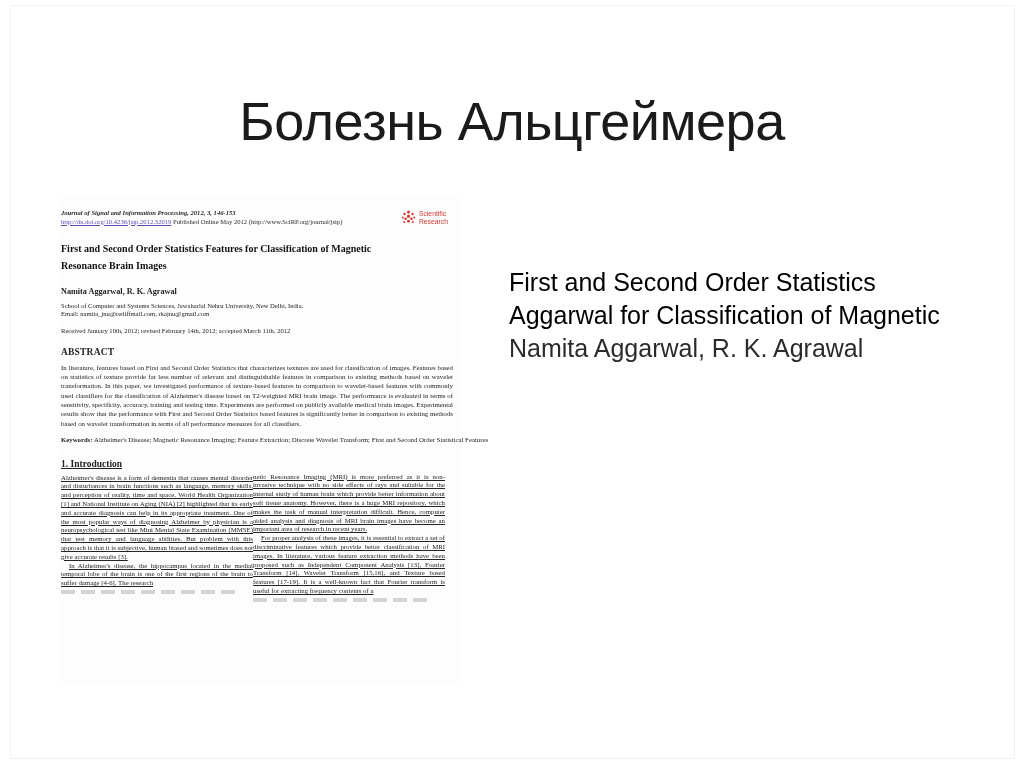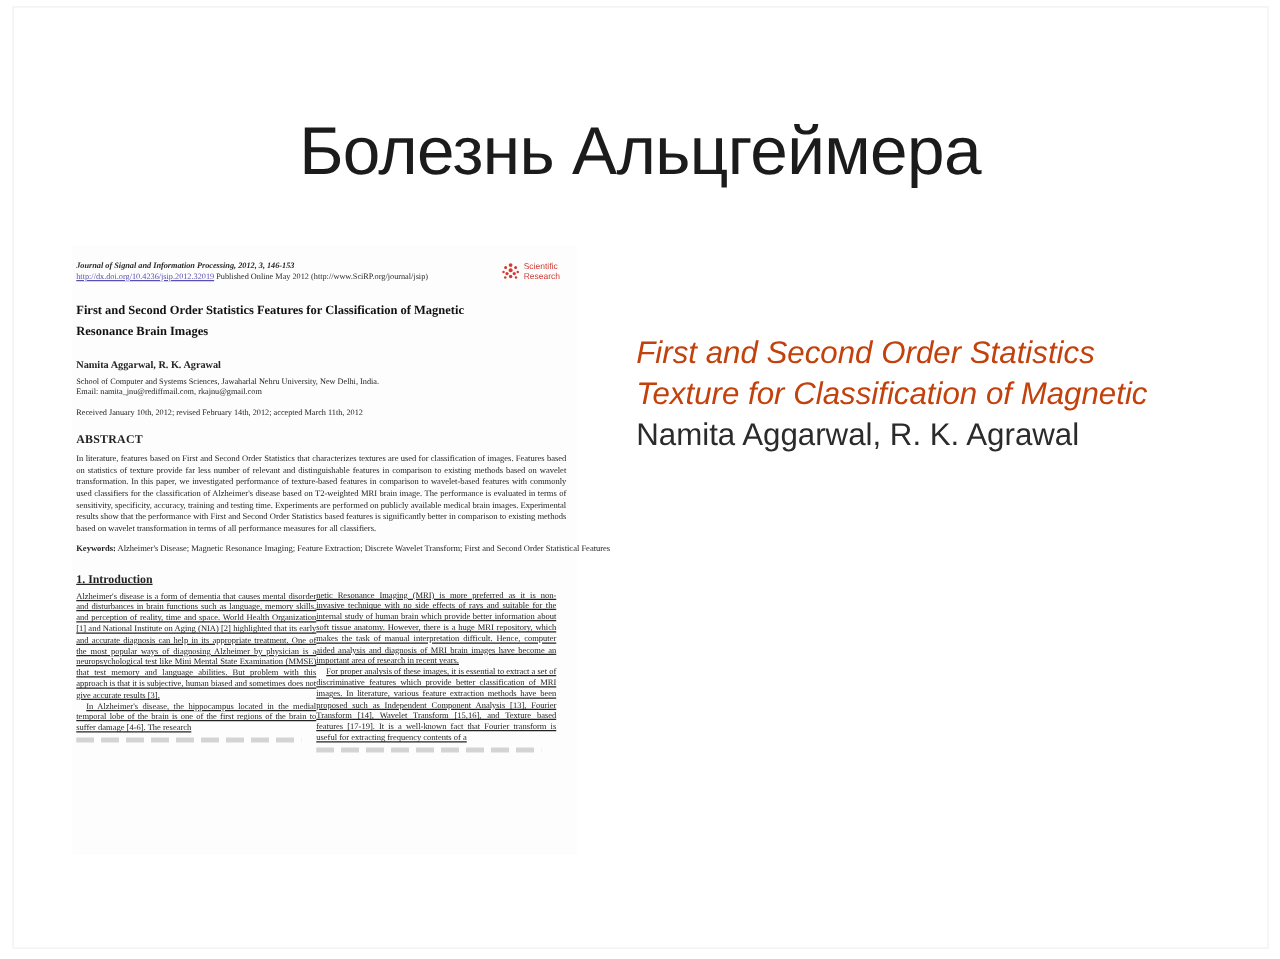--- a/index.html
+++ b/index.html
@@ -119,24 +119,23 @@
   
   .right-panel {
     position: absolute;
     left: 509px; top: 266px;
     width: 470px;
     color: #222222;
     font-family: "Liberation Sans", sans-serif;
   }
   .rp-title-line {
     font-size: 25px;
-    font-style: italic;
     line-height: 33px;
     white-space: nowrap;
-    color: #c2410c;
+    color: #000000;
   }
   .rp-authors {
     font-size: 25px;
     line-height: 33px;
     white-space: nowrap;
     color: #2b2b2b;
   }
   .rp-bullets { margin-top: 12px; padding-left: 28px; }
   .bullet-item {
     display: flex;
@@ -217,17 +216,17 @@
           <p>netic Resonance Imaging (MRI) is more preferred as it is non-invasive technique with no side effects of rays and suitable for the internal study of human brain which provide better information about soft tissue anatomy. However, there is a huge MRI repository, which makes the task of manual interpretation difficult. Hence, computer aided analysis and diagnosis of MRI brain images have become an important area of research in recent years.</p>
           <p class="indented">For proper analysis of these images, it is essential to extract a set of discriminative features which provide better classification of MRI images. In literature, various feature extraction methods have been proposed such as Independent Component Analysis [13], Fourier Transform [14], Wavelet Transform [15,16], and Texture based features [17-19]. It is a well-known fact that Fourier transform is useful for extracting frequency contents of a</p>
           <div class="cutoff"></div>
         </div>
       </div>
     </div>
   </div>
 
   <div class="right-panel">
     <div class="rp-title-line">First and Second Order Statistics</div>
-    <div class="rp-title-line">Texture for Classification of Magnetic</div>
+    <div class="rp-title-line">Aggarwal for Classification of Magnetic</div>
     <div class="rp-authors">Namita Aggarwal, R. K. Agrawal</div>
 
   </div>
 </div>
 
 </body></html>

